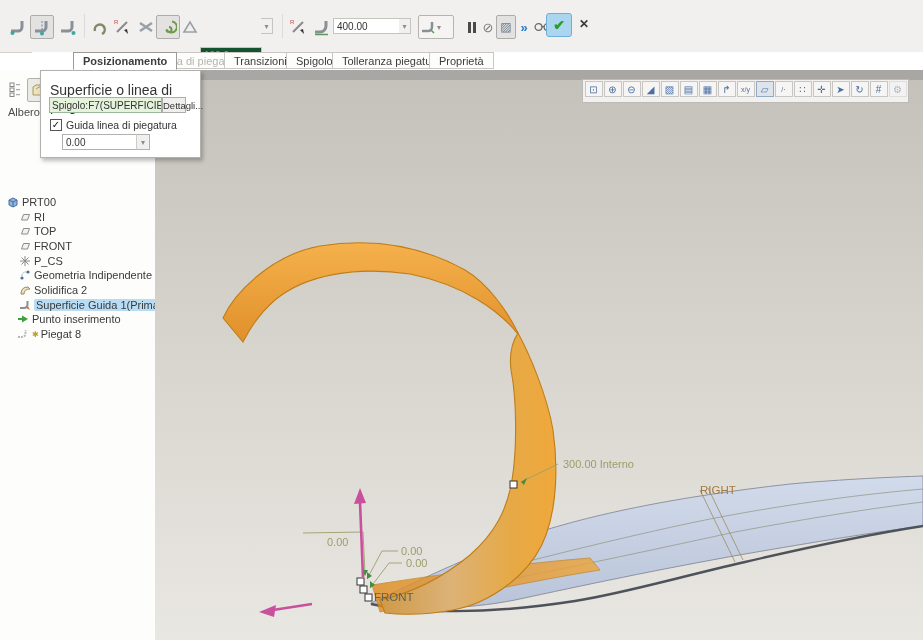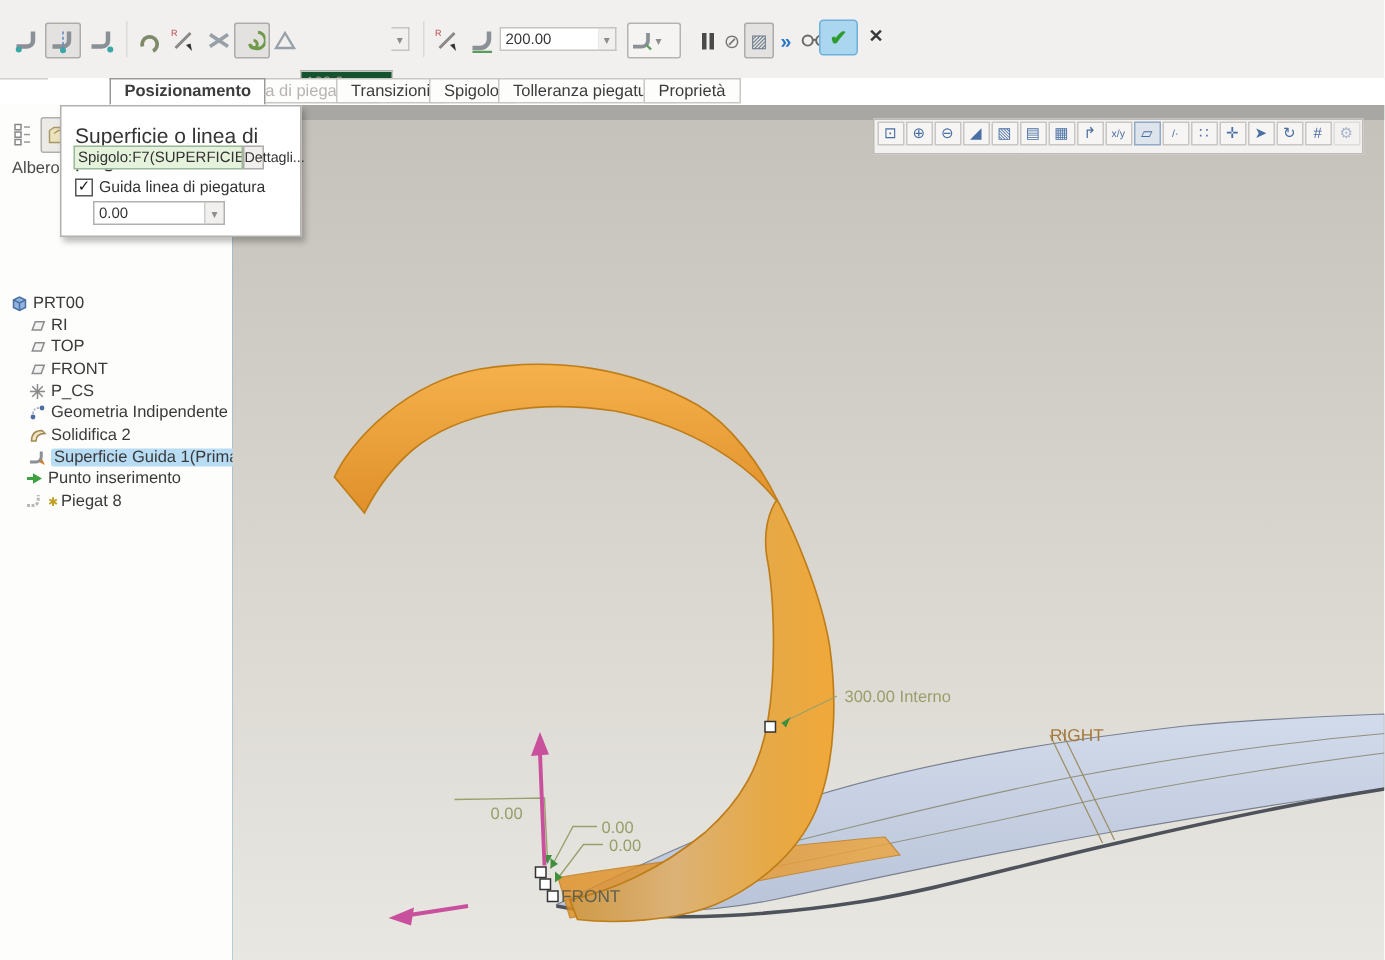--- a/index.html
+++ b/index.html
@@ -36,21 +36,21 @@
   #tree-title{left:8px;top:36px;font-size:11px;color:#4a4a4a;}
   .trow{position:absolute;height:14px;font-size:11px;color:#3a3a3a;display:flex;align-items:center;white-space:nowrap;}
   .trow .ticon{display:inline-flex;width:13px;height:12px;margin-right:3px;align-items:center;justify-content:center;}
   .trow.selected .tlabel{background:#b8dcf4;border-radius:2px;padding:0 2px;}
   
   #float-panel{left:40px;top:70px;width:159px;height:86px;background:#fff;border:1px solid #b3b1ae;
                box-shadow:2px 3px 4px rgba(0,0,0,.25);z-index:5;}
   #surface-label{left:9px;top:11px;font-size:14px;color:#333;}
   #surface-ref{left:8px;top:26px;width:113px;height:16px;background:#e5f2dc;border:1px solid #9bb89b;
                font-size:10px;line-height:15px;padding:0 2px;box-sizing:border-box;overflow:hidden;white-space:nowrap;}
-  #details-btn{left:121px;top:26px;width:14px;height:16px;background:#f0efed;border:1px solid #aeacaa;
+  #details-btn{left:121px;top:26px;width:24px;height:16px;background:#f0efed;border:1px solid #aeacaa;
                font-size:9.5px;line-height:15px;text-align:left;box-sizing:border-box;}
   #offset-row{left:9px;top:48px;font-size:10.5px;display:flex;align-items:center;}
   #offset-check{width:10px;height:10px;border:1px solid #555;background:#fff;margin-right:4px;
                 font-size:10px;line-height:9px;text-align:center;color:#111;}
   #offset-combo{left:21px;top:63px;width:88px;height:16px;border:1px solid #b3b1ae;background:#fff;
                 font-size:10px;line-height:15px;padding:0 3px;box-sizing:border-box;}
   #offset-combo-arrow{left:95px;top:63px;width:14px;height:16px;border:1px solid #b3b1ae;border-left:1px solid #ccc;
                 background:#f1f0ee;color:#8f8d8a;font-size:8px;text-align:center;line-height:16px;box-sizing:border-box;}
   
   #graphics{left:155px;top:70px;width:768px;height:570px;background:linear-gradient(180deg,#c4c1ba 0%,#d6d3cc 45%,#e9e7e2 100%);}
@@ -123,21 +123,21 @@
         <line x1="4" y1="14" x2="14" y2="4" stroke="#8a8a8a" stroke-width="2"></line>
         <path d="M11 12 l4 4 l-1 -5 Z" fill="#333"></path>
       </svg>
   </div>
   <div class="tbtn" style="left:310px">
     <svg width="18" height="18" viewBox="0 0 18 18">
         <path d="M2 14 h5 a6 6 0 0 0 6 -6 V3" fill="none" stroke="#8a9096" stroke-width="3"></path>
         <line x1="2" y1="16.5" x2="15" y2="16.5" stroke="#5a9a5a" stroke-width="1.5"></line>
       </svg>
   </div>
-  <div class="tfield" style="left:333px;width:67px">200.00</div>
+  <div class="tfield" style="left:333px;width:67px">400.00</div>
   <div class="darr" style="left:399px">▾</div>
   <div class="abs" style="left:418px;top:15px;width:34px;height:22px;border:1px solid #b5b3b0;border-radius:2px;display:flex;align-items:center;background:#f5f4f2">
     <svg width="18" height="18" viewBox="0 0 18 18">
         <path d="M3 13 h6 a4 4 0 0 0 4-4 V4" fill="none" stroke="#8a9096" stroke-width="2.5"></path>
         <path d="M12 12 l3 3" stroke="#5a9a5a" stroke-width="1.5"></path>
       </svg>
     <span style="font-size:8px;color:#8f8d8a">▾</span>
   </div>
 
   <div class="tbtn" style="left:460px">

